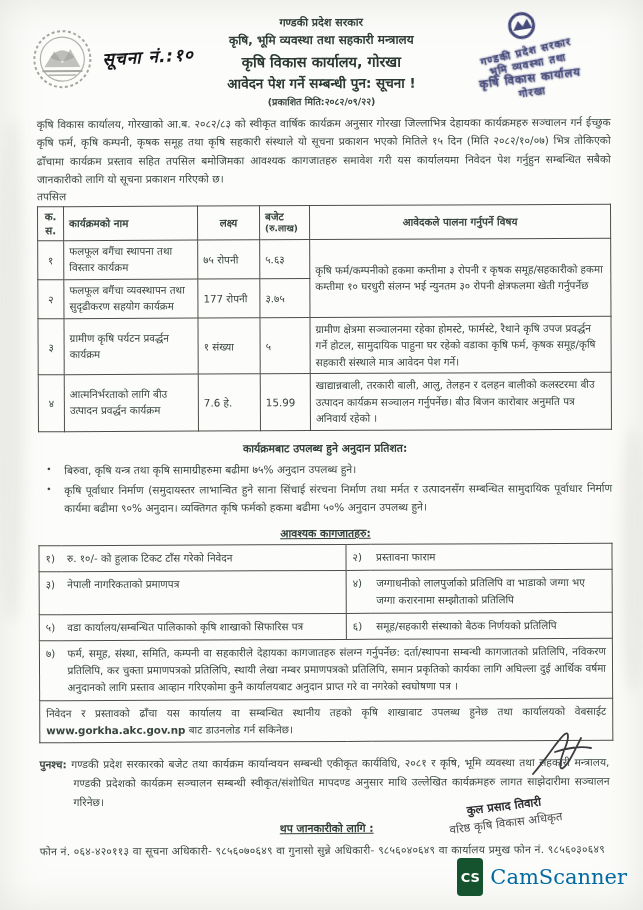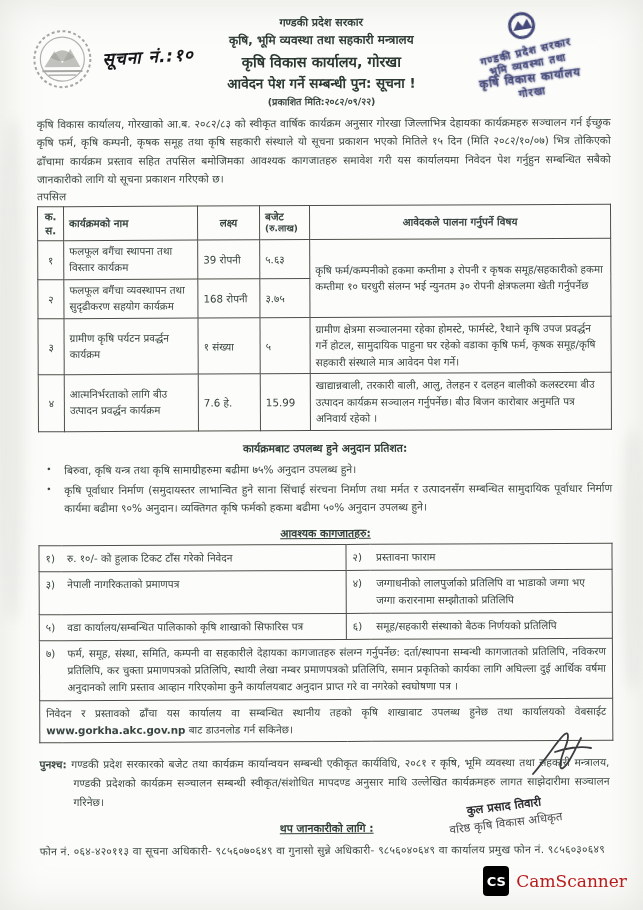--- a/index.html
+++ b/index.html
@@ -79,23 +79,23 @@
   .more-heading{ margin-top:10px; }
   .phones{ font-size:10.6px; margin-top:8px; letter-spacing:.2px; }
 
   .signature{ position:absolute; right:28px; top:728px; width:220px; text-align:center; }
   .sig-stroke{ margin-left:110px; }
   .sig-block{ transform:rotate(-7deg); margin-top:14px; font-size:11.5px; color:#2e2e33; line-height:1.5; }
   .sig-name{ font-weight:bold; }
   .sig-title{ opacity:.85; }
 
   .camscanner{ position:absolute; right:16px; bottom:14px; display:flex; align-items:center; gap:7px; }
-  .cs-box{ width:26px; height:30px; background:#000000; color:#fff; border-radius:4px;
+  .cs-box{ width:26px; height:38px; background:#14532d; color:#fff; border-radius:4px;
     display:flex; align-items:center; justify-content:center; font-weight:bold; font-size:13px; }
-  .cs-label{ font-family:"DejaVu Serif","Liberation Serif",serif; font-size:17px; color:#b91c1c; }
+  .cs-label{ font-family:"DejaVu Serif","Liberation Serif",serif; font-size:21px; color:#0369a1; }
 
   .shade{ position:absolute; background:rgba(150,150,140,.10); filter:blur(6px); border-radius:40%; }
 </style>
 </head>
 <body>
 
 <div class="page">
   <div class="shade" style="left:0;top:120px;width:26px;height:500px;"></div>
   <div class="shade" style="right:0;top:430px;width:22px;height:260px;"></div>
 
@@ -143,28 +143,28 @@
         <th class="c-target">लक्ष्य</th>
         <th class="c-budget">
           <div>बजेट</div>
           <div class="th-sub">(रु.लाख)</div>
         </th>
         <th class="c-cond" style="text-align:center;">आवेदकले पालना गर्नुपर्ने विषय</th>
       </tr>
       <tr>
         <td class="c-sn">१</td>
         <td class="c-name">फलफूल बगैंचा स्थापना तथा विस्तार कार्यक्रम</td>
-        <td class="c-target">39 रोपनी</td>
+        <td class="c-target">७५ रोपनी</td>
         <td class="c-budget">५.६३</td>
         <td class="c-cond" rowspan="2">कृषि फर्म/कम्पनीको हकमा कम्तीमा ३ रोपनी र कृषक समूह/सहकारीको हकमा कम्तीमा १० घरधुरी संलग्न भई न्युनतम ३० रोपनी क्षेत्रफलमा खेती गर्नुपर्नेछ</td>
       </tr>
       <tr>
         <td class="c-sn">२</td>
         <td class="c-name">फलफूल बगैंचा व्यवस्थापन तथा सुदृढीकरण सहयोग कार्यक्रम</td>
-        <td class="c-target">168 रोपनी</td>
+        <td class="c-target">177 रोपनी</td>
         <td class="c-budget">३.७५</td>
       </tr>
       <tr>
         <td class="c-sn">३</td>
         <td class="c-name">ग्रामीण कृषि पर्यटन प्रवर्द्धन कार्यक्रम</td>
         <td class="c-target">१ संख्या</td>
         <td class="c-budget">५</td>
         <td class="c-cond">ग्रामीण क्षेत्रमा सञ्चालनमा रहेका होमस्टे, फार्मस्टे, रैथाने कृषि उपज प्रवर्द्धन गर्ने होटल, सामुदायिक पाहुना घर रहेको वडाका कृषि फर्म, कृषक समूह/कृषि सहकारी संस्थाले मात्र आवेदन पेश गर्ने।</td>
       </tr>
       <tr>

